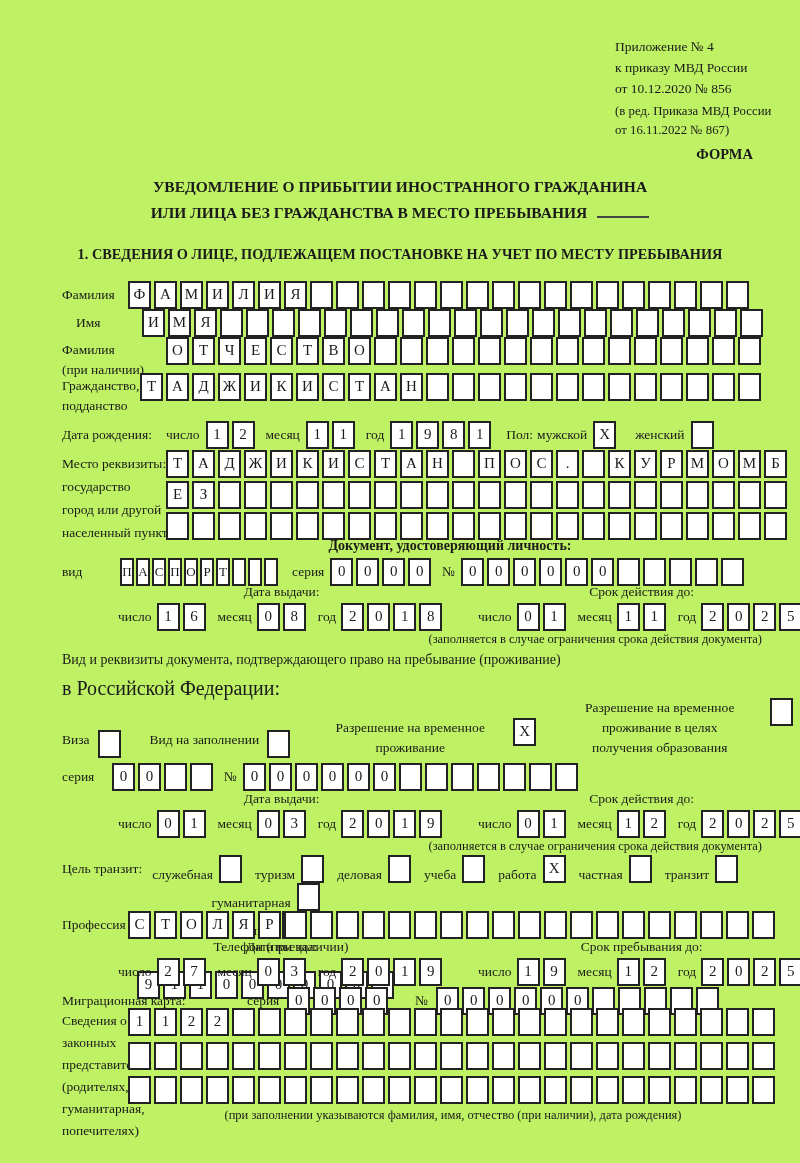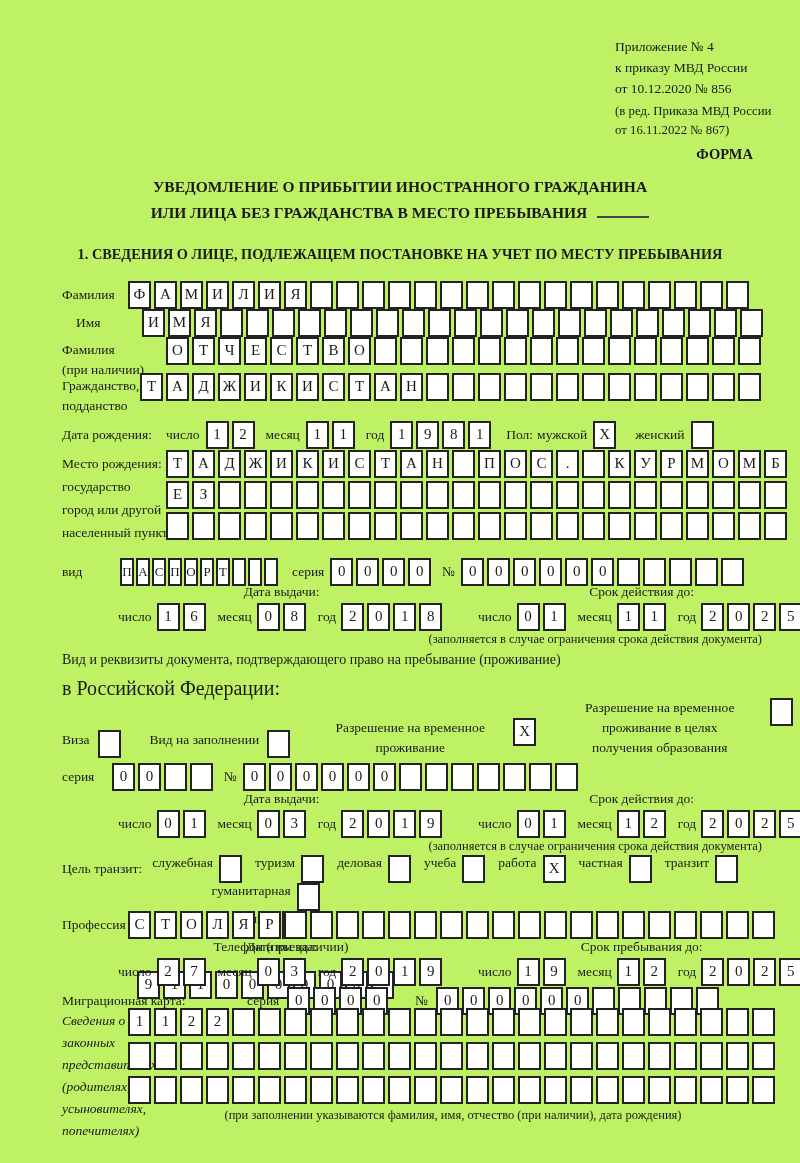--- a/index.html
+++ b/index.html
@@ -42,26 +42,26 @@
   .r-intro1{top:652px;left:62px;font-size:14px;} .r-intro2{top:677px;left:62px;font-size:20px;}
   
   .r-opts{top:698px;left:62px;align-items:flex-end;}
   .opt{display:flex;align-items:flex-start;flex:none;}
   .opt .box{margin-left:8px;}
   .otxt{line-height:20px;} .otxt.c{text-align:center;}
   .w190{width:190px;} .w205{width:205px;}
   .r-seria{top:763px;left:62px;}
   .dg-b-l{left:118px;top:791px;} .dg-b-r{left:478px;top:791px;}
   .r-goal1{top:855px;left:62px;} .r-goal2{top:883px;left:137px;flex-direction:column;}
-  .gp{display:flex;align-items:flex-start;flex:none;margin-left:10px;}
+  .gp{display:flex;align-items:flex-end;flex:none;margin-left:10px;}
   .gp .box{margin-left:6px;}
   .r-prof{top:911px;left:62px;}
   .dg-c-l{left:118px;top:939px;} .dg-c-r{left:478px;top:939px;}
   .r-migr{top:987px;left:62px;}
-  .legal-lbl{position:absolute;left:62px;top:1010px;font-size:13.5px;line-height:22px;font-style:italic;}
+  .legal-lbl{position:absolute;left:62px;top:1010px;font-size:13.5px;line-height:22px;}
   .lg-r1{top:1008px;left:128px;} .lg-r2{top:1042px;left:128px;} .lg-r3{top:1076px;left:128px;}
   .legal-note{position:absolute;top:1108px;left:128px;width:650px;text-align:center;font-size:12.5px;}
   .ml4{margin-left:4px;} .ml6{margin-left:6px;} .ml8{margin-left:8px;} .ml10{margin-left:24px;}
   .ml12{margin-left:12px;} .ml16{margin-left:16px;} .ml18{margin-left:18px;} .ml22{margin-left:22px;} .ml26{margin-left:26px;} .ml28{margin-left:28px;}
   .mr6{margin-right:6px;} .mr8{margin-right:8px;} .mr14{margin-right:14px;} .w50{width:50px;} .w58{width:58px;} .w185{width:185px;}
 </style>
 </head>
 <body>
 
 <div class="page">
@@ -230,21 +230,21 @@
         <span class="box">1</span>
       </span>
     <span class="lbl ml12">Пол:</span>
     <span class="lbl ml4">мужской</span>
     <span class="box ml6">X</span>
     <span class="lbl ml16">женский</span>
     <span class="box ml6"></span>
   </div>
 
   <div class="bp-lbl">
-    <div>Место рождения:</div>
+    <div>Место реквизиты:</div>
     <div>государство</div>
     <div>город или другой</div>
     <div>населенный пункт</div>
   </div>
   <div class="row bp-r1">
     <span class="boxes">
         <span class="box">Т</span>
         <span class="box">А</span>
         <span class="box">Д</span>
         <span class="box">Ж</span>
@@ -320,20 +320,21 @@
         <span class="box"></span>
         <span class="box"></span>
         <span class="box"></span>
         <span class="box"></span>
         <span class="box"></span>
         <span class="box"></span>
         <span class="box"></span>
       </span>
   </div>
 
+  <div class="dochead">Документ, удостоверяющий личность:</div>
   <div class="row r-vid">
     <span class="lbl w58">вид</span>
     <span class="boxes narrow">
         <span class="box">П</span>
         <span class="box">А</span>
         <span class="box">С</span>
         <span class="box">П</span>
         <span class="box">О</span>
         <span class="box">Р</span>
         <span class="box">Т</span>
@@ -667,21 +668,21 @@
         <span class="box"></span>
         <span class="box"></span>
       </span>
   </div>
 
   <div class="legal-lbl">
     <div>Сведения о</div>
     <div>законных</div>
     <div>представителях</div>
     <div>(родителях,</div>
-    <div>усыновителях,</div>
+    <div>гуманитарная,</div>
     <div>попечителях)</div>
   </div>
   <div class="row lg-r1">
     <span class="boxes">
         <span class="box">1</span>
         <span class="box">1</span>
         <span class="box">2</span>
         <span class="box">2</span>
         <span class="box"></span>
         <span class="box"></span>

